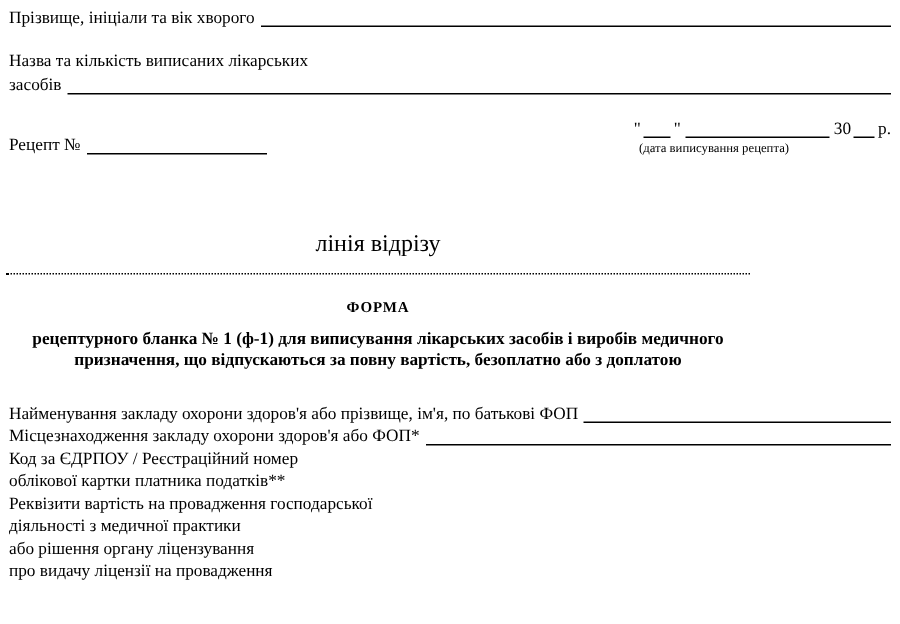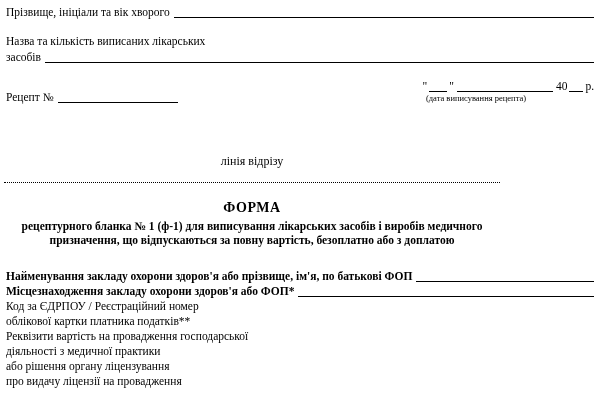--- a/index.html
+++ b/index.html
@@ -125,40 +125,40 @@
     padding-right: 6px;
   }
 
   
   .cut-label {
     position: absolute;
     left: 0;
     right: 0;
     top: 154px;
     text-align: center;
-    font-size: 12px;
+    font-size: 16px;
   }
   .dotted {
     position: absolute;
     left: 4px;
     right: 4px;
     top: 182px;
     border-top: 1px dotted #000;
     height: 0;
   }
 
   
   .form-title {
     position: absolute;
     left: 0;
     right: 0;
     top: 200px;
     text-align: center;
     font-weight: bold;
-    font-size: 14px;
+    font-size: 10px;
     letter-spacing: 0.6px;
   }
   .form-sub {
     position: absolute;
     left: 20px;
     right: 20px;
     top: 219px;
     text-align: center;
     font-weight: bold;
     font-size: 11.5px;
@@ -169,21 +169,20 @@
   .lower {
     position: absolute;
     left: 6px;
     top: 270px;
     width: 588px;
   }
   .lower .frow {
     display: flex;
     align-items: flex-end;
     margin-bottom: 3px;
-    font-weight: bold;
   }
   .lower .frow .fill {
     margin-left: 4px;
   }
   .plain {
     margin-bottom: 3px;
     white-space: nowrap;
   }
 </style>
 </head>
@@ -209,21 +208,21 @@
     <div class="line3">
       <span class="recipe-label">Рецепт №</span>
       <span class="recipe-fill"></span>
 
       <div class="date-area">
         <div class="date-line">
           <span class="q">"</span>
           <span class="blank-sm"></span>
           <span class="q">"</span>
           <span class="blank-md"></span>
-          <span>40</span>
+          <span>30</span>
           <span class="blank-xs"></span>
           <span>р.</span>
         </div>
         <div class="date-caption">(дата виписування рецепта)</div>
       </div>
     </div>
 
   </div>
 
   <div class="cut-label">лінія відрізу</div>

